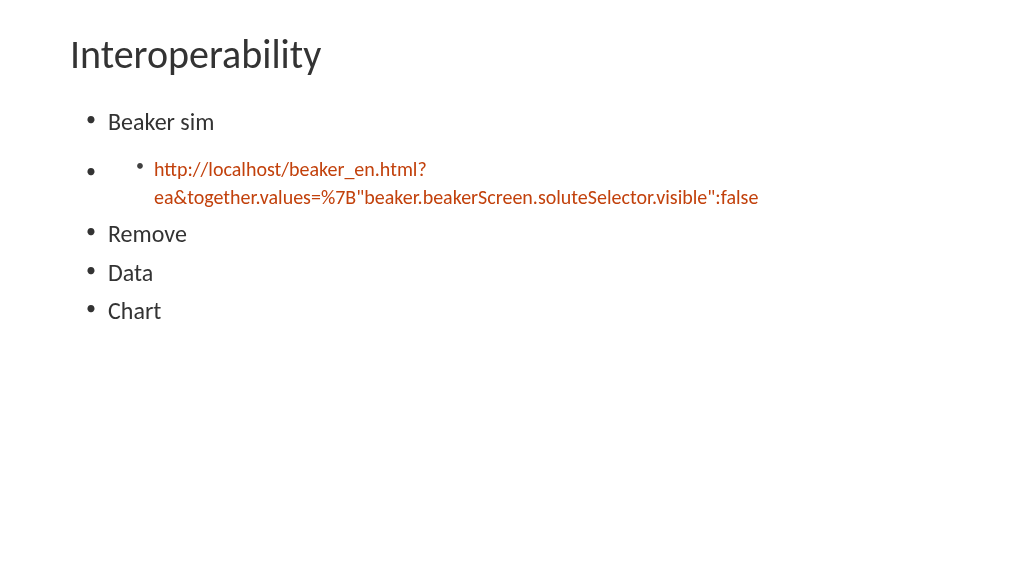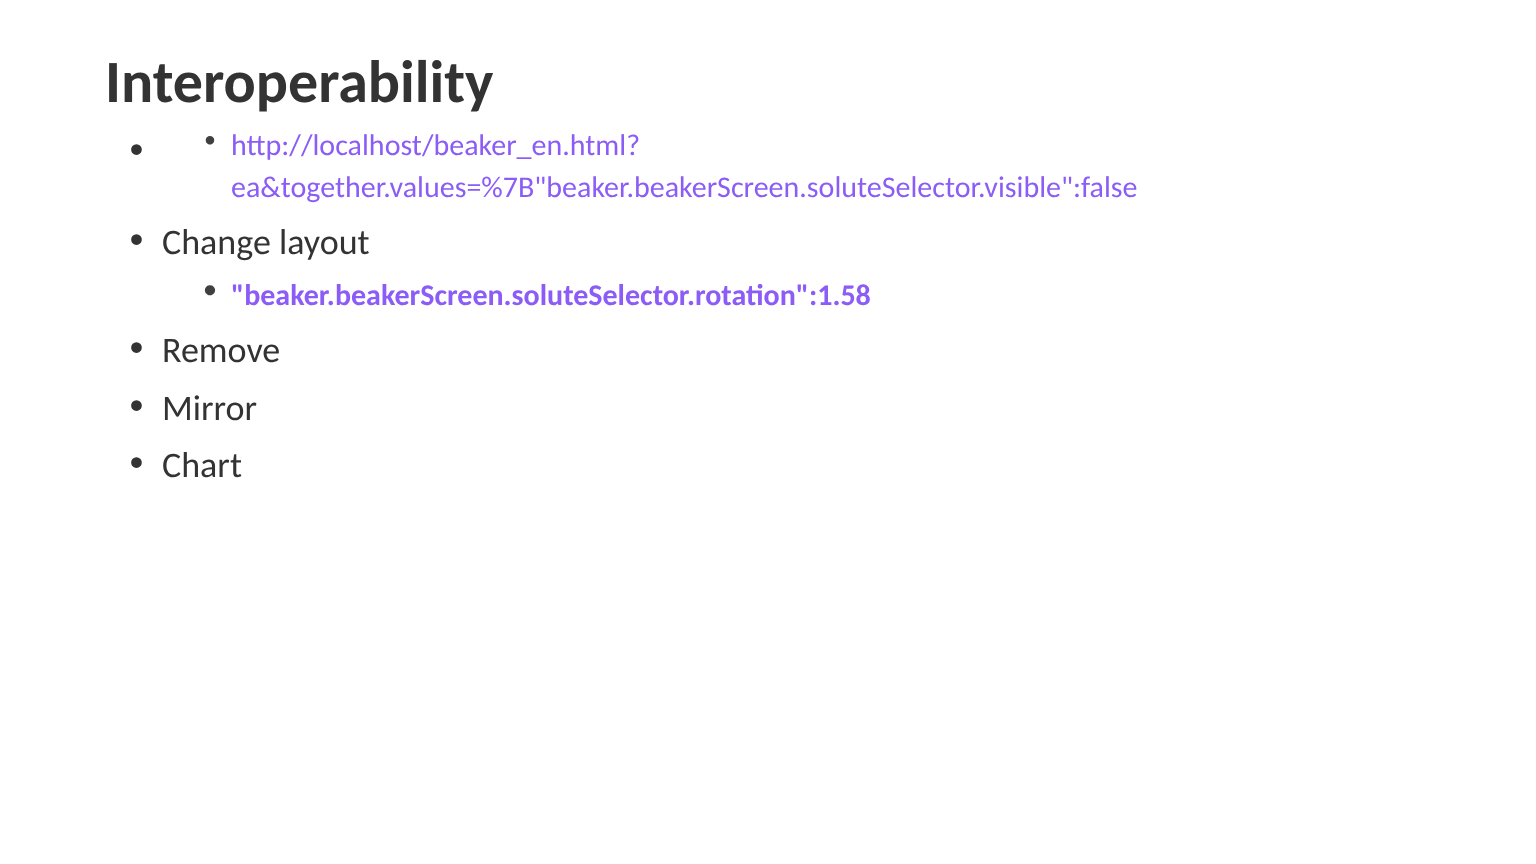--- a/index.html
+++ b/index.html
@@ -10,23 +10,23 @@
     body {
       width: 1024px;
       height: 576px;
       background: #ffffff;
       font-family: Calibri, "Segoe UI", Arial, sans-serif;
       color: #000000;
       padding: 30px 70px;
     }
     .title {
       font-size: 40px;
-      font-weight: 700;
+      font-weight: 400;
       color: #333333;
-      margin-bottom: 4px;
+      margin-bottom: 24px;
     }
     ul.main-list {
       list-style: none;
       padding-left: 20px;
     }
     ul.main-list > li {
       position: relative;
       font-size: 24px;
       line-height: 1.6;
       color: #333333;
@@ -41,52 +41,47 @@
       font-size: 20px;
     }
     ul.sub-list {
       list-style: none;
       padding-left: 30px;
     }
     ul.sub-list > li {
       position: relative;
       font-size: 20px;
       line-height: 1.4;
-      color: #8b5cf6;
+      color: #c2410c;
       padding-left: 16px;
       padding-right: 40px;
       word-wrap: break-word;
-      margin-top: 2px;
+      margin-top: 14px;
       margin-bottom: 4px;
     }
     ul.sub-list > li::before {
       content: "•";
       position: absolute;
       left: -2px;
       top: 0;
       color: #404040;
       font-size: 16px;
     }
     .bold {
       font-weight: 700;
     }
   </style>
 </head>
 <body>
 
 <h1 class="title">Interoperability</h1>
 
 <ul class="main-list">
+  <li>Beaker sim</li>
   <li>
     <ul class="sub-list">
       <li>http://localhost/beaker_en.html?ea&amp;together.values=%7B"beaker.beakerScreen.soluteSelector.visible":false</li>
     </ul>
   </li>
-  <li>
-    <span>Change layout</span>
-    <ul class="sub-list">
-      <li class="bold">"beaker.beakerScreen.soluteSelector.rotation":1.58</li>
-    </ul>
-  </li>
   <li>Remove</li>
-  <li>Mirror</li>
+  <li>Data</li>
   <li>Chart</li>
 </ul>
 
 </body></html>

